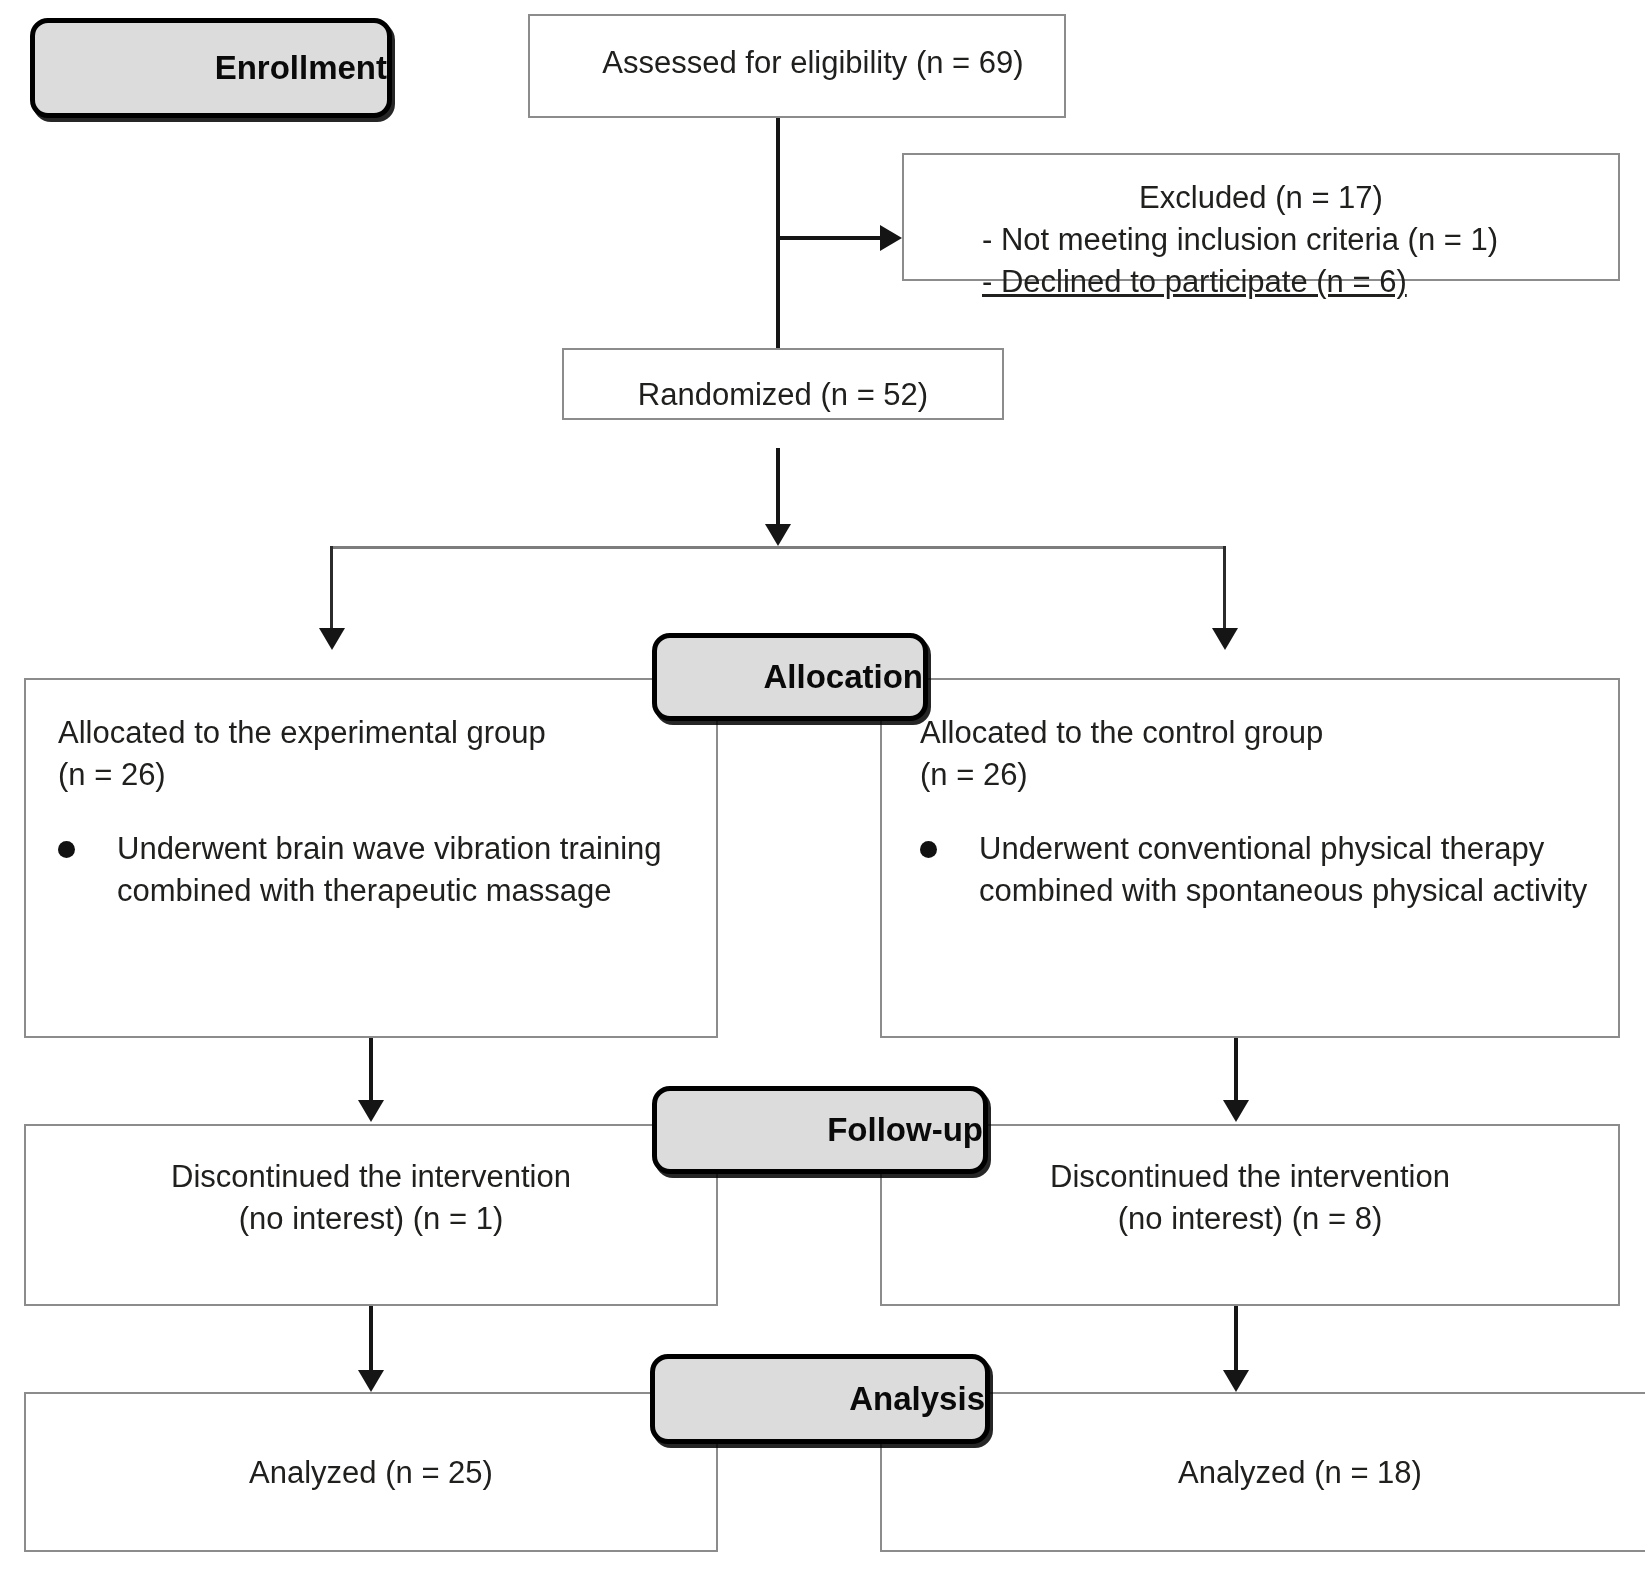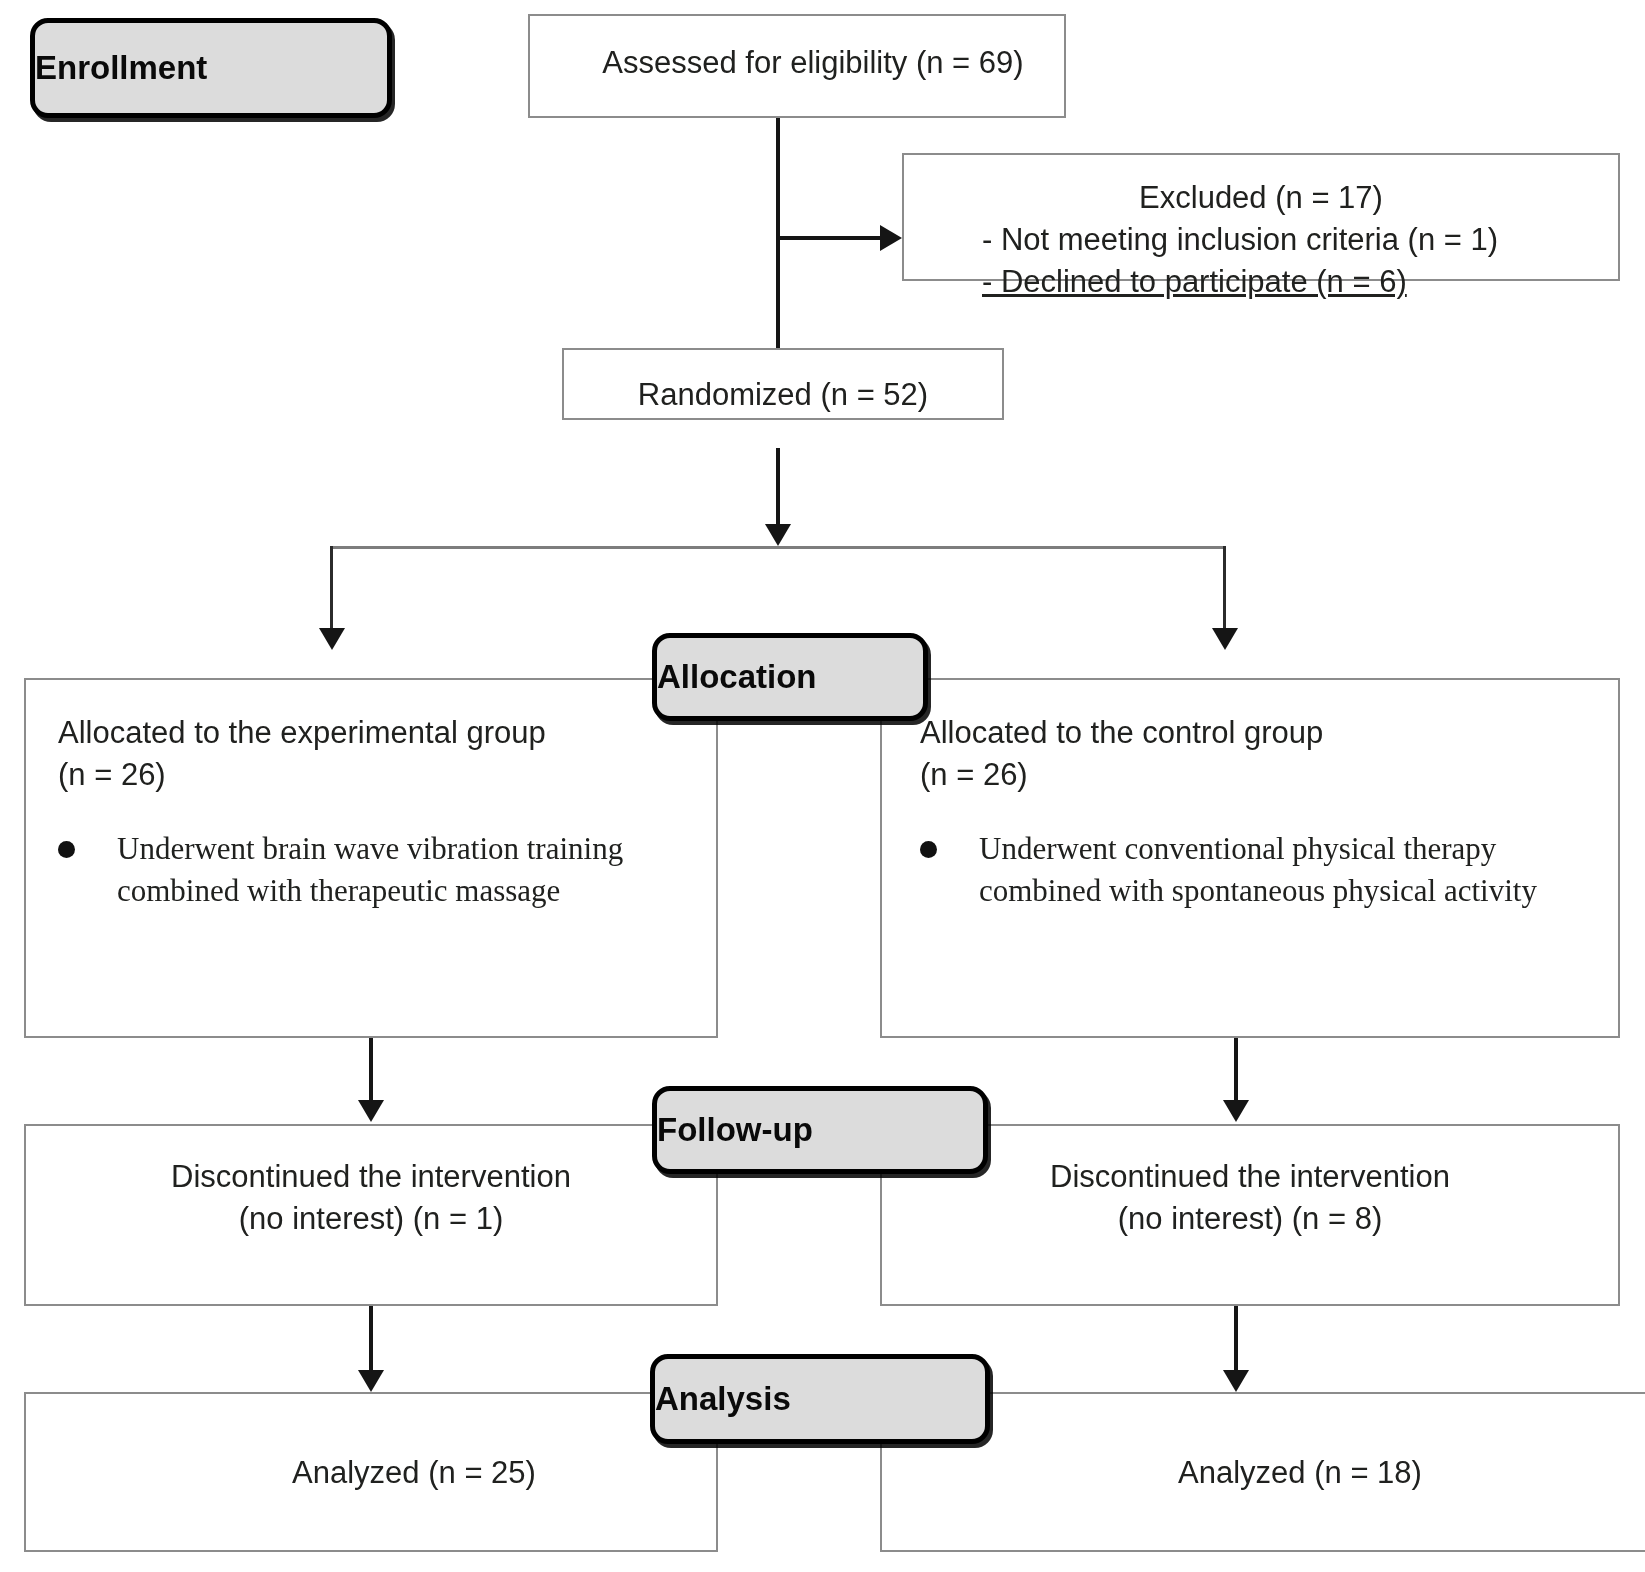--- a/index.html
+++ b/index.html
@@ -35,21 +35,21 @@
   
   .stagelabel {
     position: absolute;
     box-sizing: border-box;
     background: #dcdcdc;
     border: 5px solid #000000;
     border-radius: 18px;
     box-shadow: 3px 4px 0 0 rgba(0,0,0,0.85);
     display: flex;
     align-items: center;
-    justify-content: flex-start;
+    justify-content: flex-end;
     font-weight: bold;
     font-size: 33px;
     color: #0a0a0a;
     z-index: 20;
   }
 
   
   .vline {
     position: absolute;
     width: 4px;
@@ -114,21 +114,21 @@
     font-size: 31px;
     line-height: 1.34;
   }
   .bullet-dot {
     flex: 0 0 auto;
     width: 17px; height: 17px;
     border-radius: 50%;
     background: #111111;
     margin: 13px 42px 0 0;
   }
-  .bullet-text { flex: 1 1 auto; font-family: Liberation Serif, serif; }
+  .bullet-text { flex: 1 1 auto; }
 </style>
 </head>
 <body>
 
 <div id="diagram">
 
   <div class="stagelabel" style="left:30px; top:18px; width:362px; height:100px;">
     <span>Enrollment</span>
   </div>
 
@@ -222,20 +222,20 @@
   <div class="arrow-down" style="left:358px; top:1370px;"></div>
 
   <div class="vline" style="left:1234px; top:1306px; height:66px;"></div>
   <div class="arrow-down" style="left:1223px; top:1370px;"></div>
 
   <div class="stagelabel" style="left:650px; top:1354px; width:340px; height:90px;">
     <span>Analysis</span>
   </div>
 
   <div class="flowbox" style="left:24px; top:1392px; width:694px; height:160px;">
-    <div class="boxtext-center" style="top:58px;margin-left:43px;">Analyzed (n = 25)</div>
+    <div class="boxtext-center" style="top:58px;">Analyzed (n = 25)</div>
   </div>
 
   <div class="flowbox" style="left:880px; top:1392px; width:840px; height:160px;">
     <div class="boxtext-center" style="top:58px;">Analyzed (n = 18)</div>
   </div>
 
 </div>
 
 </body></html>

